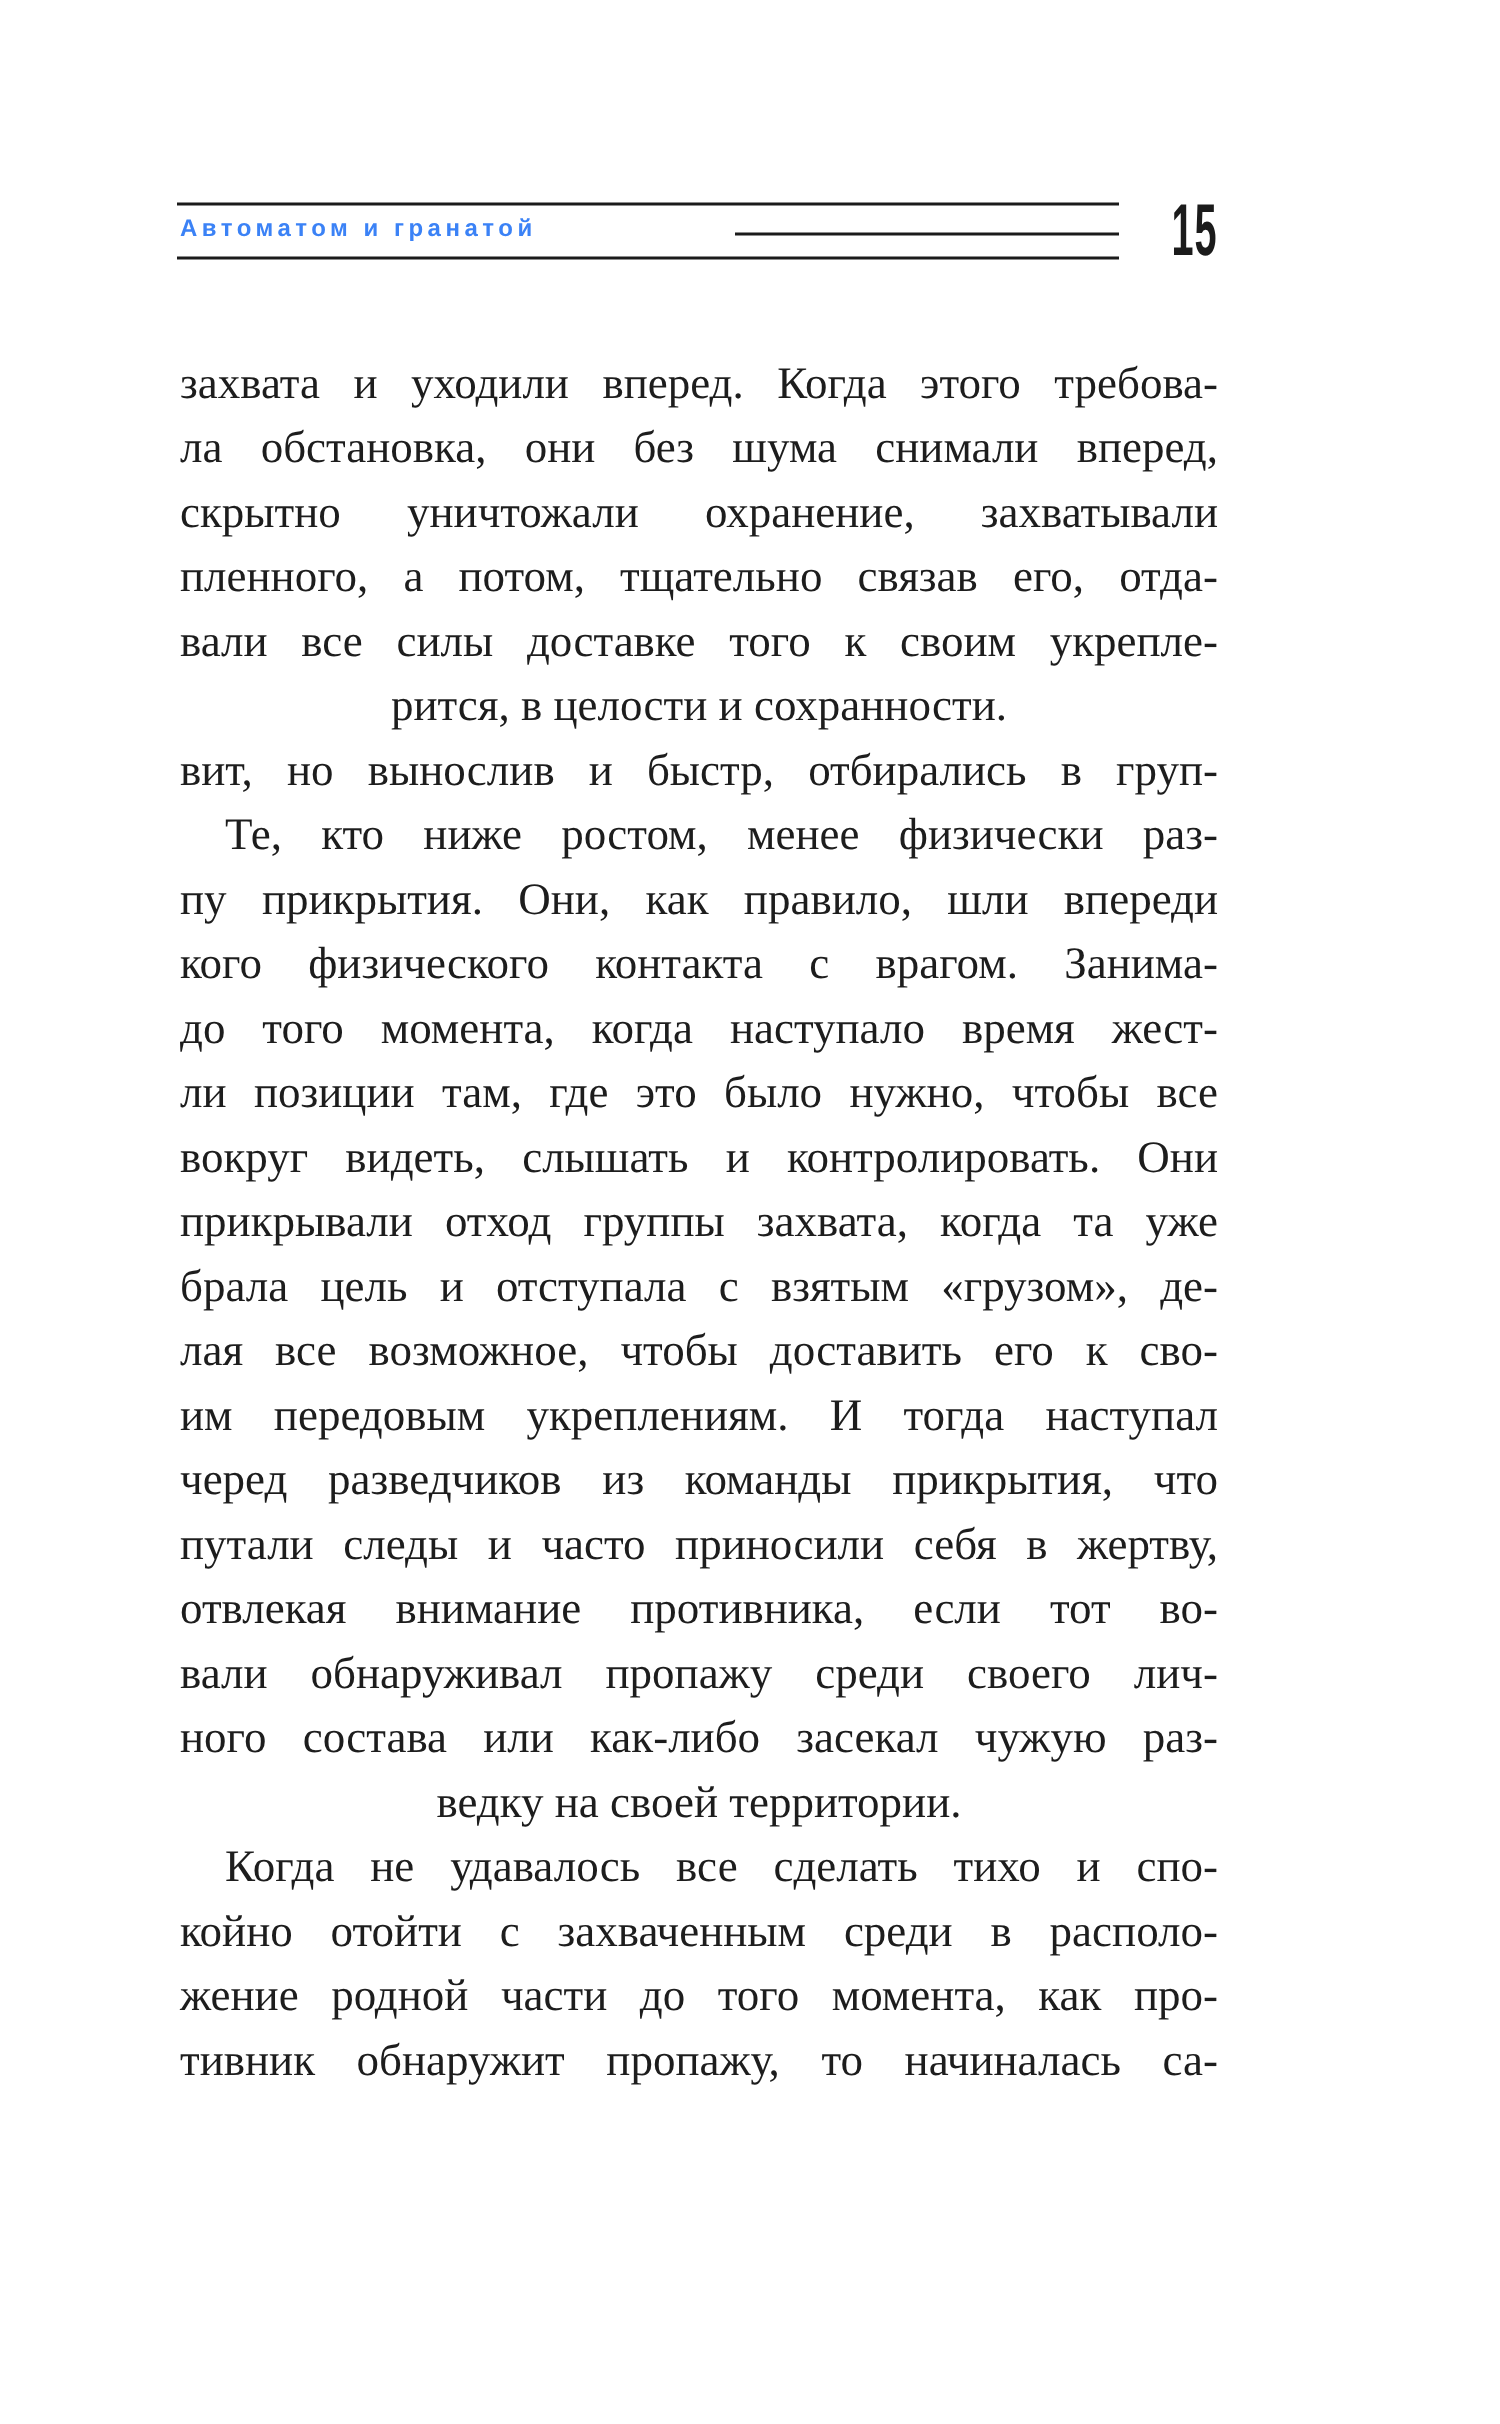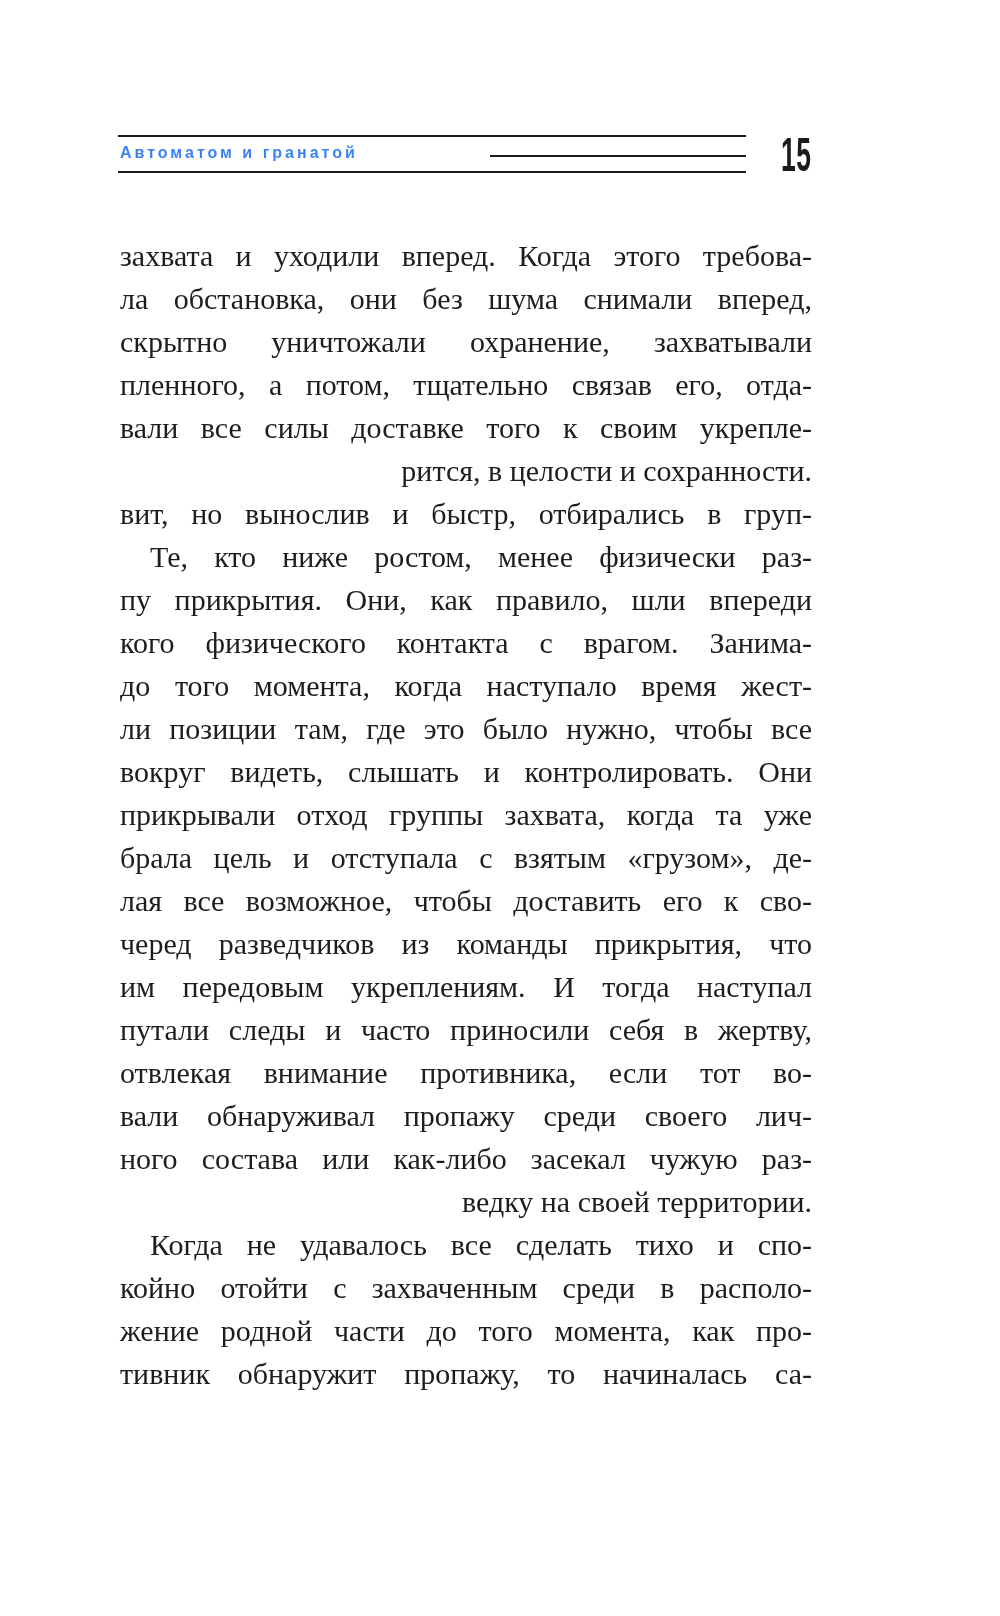--- a/index.html
+++ b/index.html
@@ -60,21 +60,21 @@
     left: 120px;
     top: 214px;
     width: 692px;
     color: #1d1d1d;
     font-size: 30px;
     margin-top: 20px;
   }
   .line {
     height: 43px;
     line-height: 43px;
-    text-align: right;
+    text-align: center;
     overflow: visible;
     white-space: normal;
   }
   .line.j {
     text-align: justify;
     text-align-last: justify;
   }
   .line.i { padding-left: 30px; }
 </style>
 </head>
@@ -100,22 +100,22 @@
       <div class="line j">вит, но вынослив и быстр, отбирались в груп-</div>
       <div class="line j i">Те, кто ниже ростом, менее физически раз-</div>
       <div class="line j">пу прикрытия. Они, как правило, шли впереди</div>
       <div class="line j">кого физического контакта с врагом. Занима-</div>
       <div class="line j">до того момента, когда наступало время жест-</div>
       <div class="line j">ли позиции там, где это было нужно, чтобы все</div>
       <div class="line j">вокруг видеть, слышать и контролировать. Они</div>
       <div class="line j">прикрывали отход группы захвата, когда та уже</div>
       <div class="line j">брала цель и отступала с взятым «грузом», де-</div>
       <div class="line j">лая все возможное, чтобы доставить его к сво-</div>
+      <div class="line j">им передовым укреплениям. И тогда наступал</div>
       <div class="line j">черед разведчиков из команды прикрытия, что</div>
-      <div class="line j">им передовым укреплениям. И тогда наступал</div>
       <div class="line j">путали следы и часто приносили себя в жертву,</div>
       <div class="line j">отвлекая внимание противника, если тот во-</div>
       <div class="line j">вали обнаруживал пропажу среди своего лич-</div>
       <div class="line j">ного состава или как-либо засекал чужую раз-</div>
       <div class="line">ведку на своей территории.</div>
       <div class="line j i">Когда не удавалось все сделать тихо и спо-</div>
       <div class="line j">койно отойти с захваченным среди в располо-</div>
       <div class="line j">жение родной части до того момента, как про-</div>
       <div class="line j">тивник обнаружит пропажу, то начиналась са-</div>
     </div>

